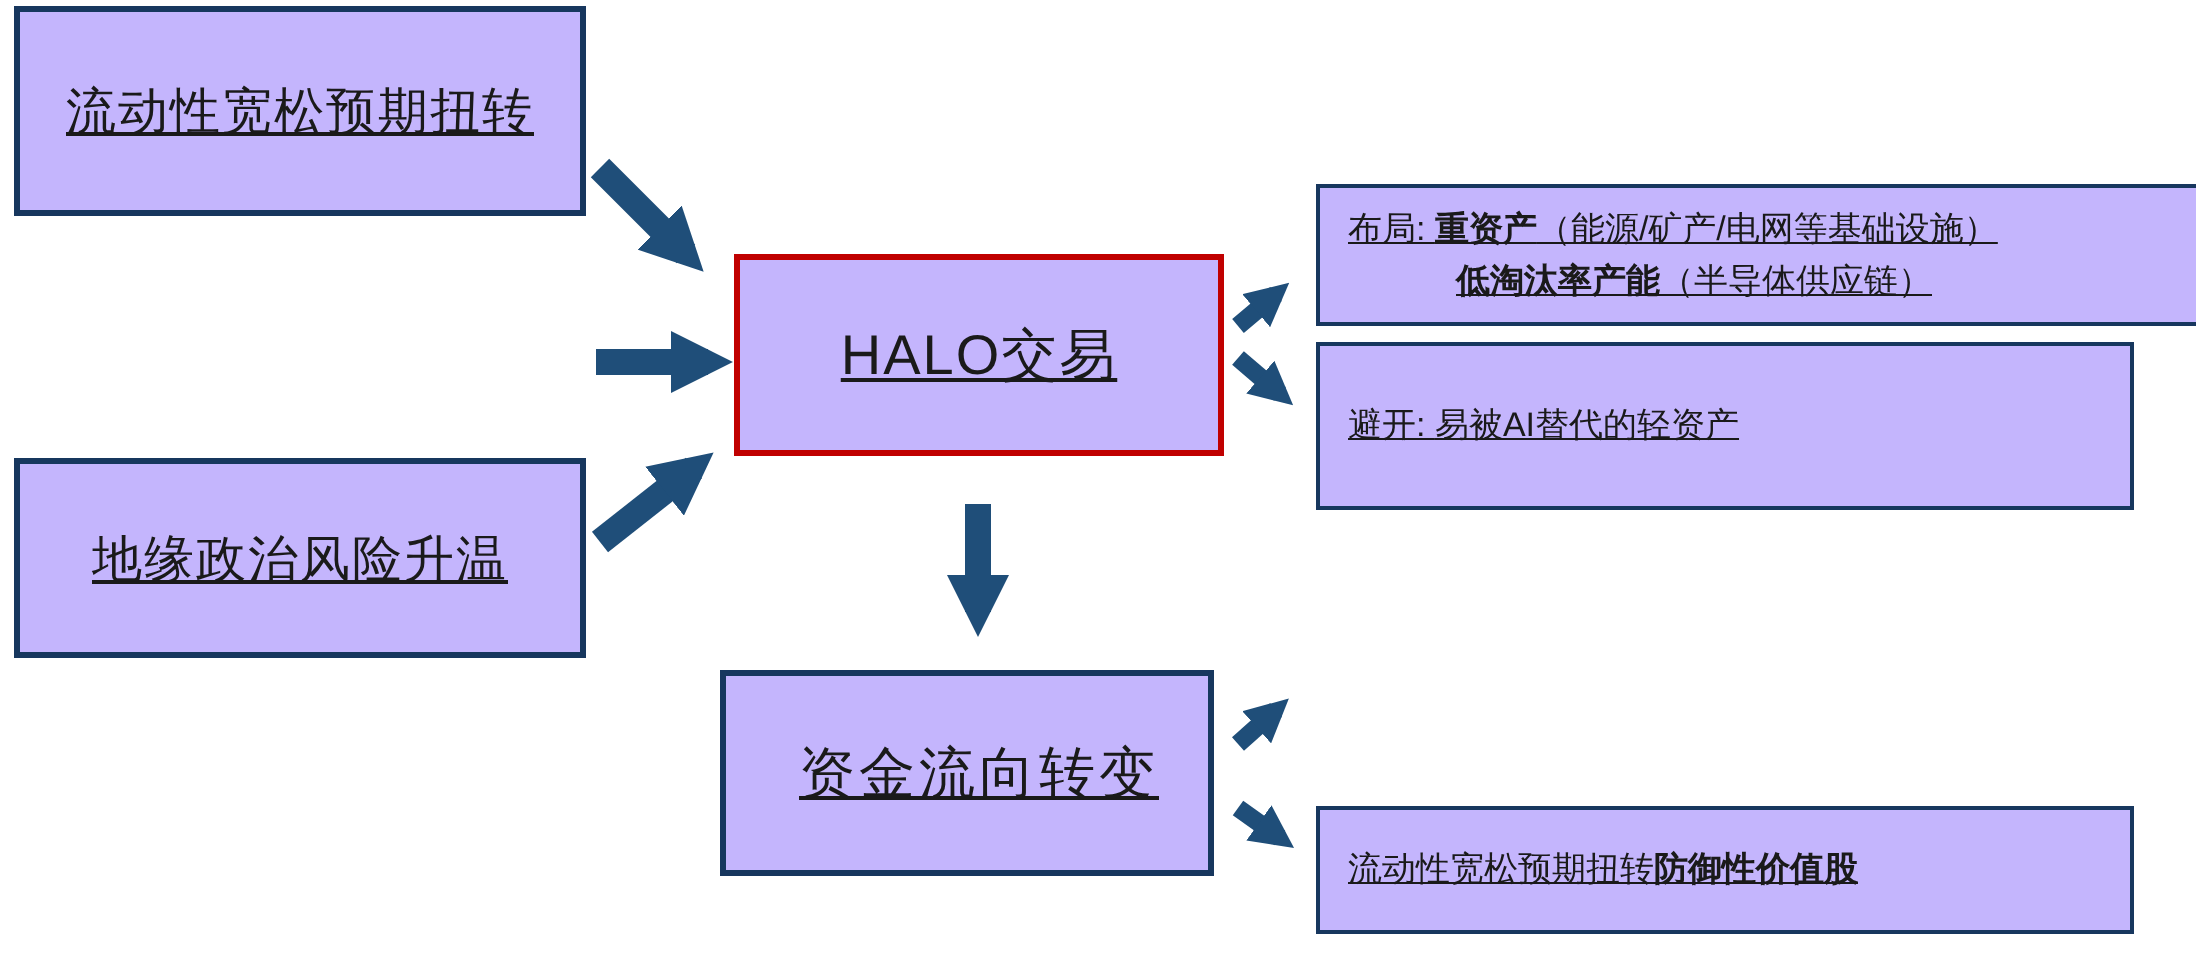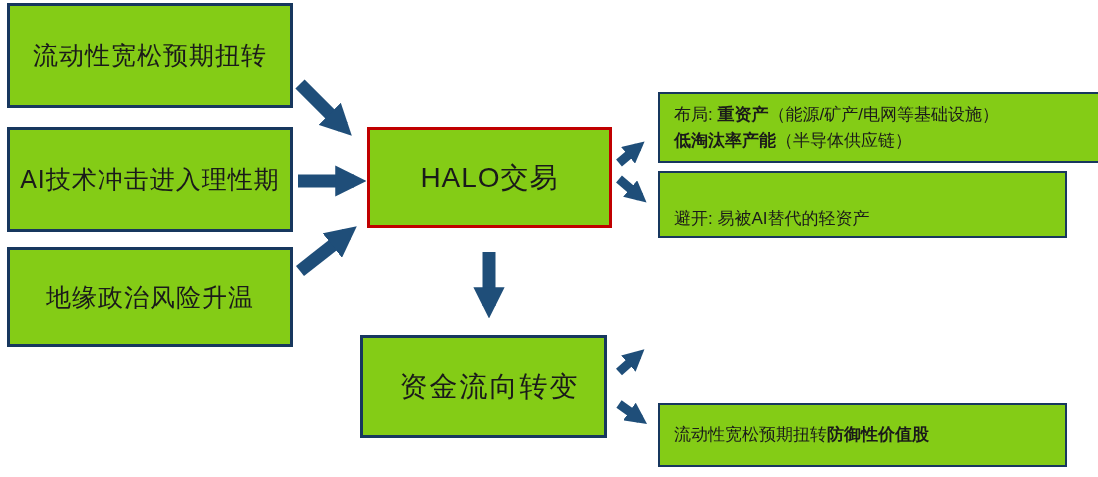--- a/index.html
+++ b/index.html
@@ -15,53 +15,54 @@
     background: #ffffff;
     overflow: hidden;
   }
   .arrows {
     position: absolute;
     left: 0; top: 0;
     pointer-events: none;
   }
   .box {
     position: absolute;
-    background: #84cc16;
+    background: #c4b5fd;
     display: flex;
     align-items: center;
     justify-content: center;
     text-align: center;
+    text-decoration: underline;
   }
   .navy-box { border: 3px solid #17375e; }
   .thin-navy-box { border: 2px solid #17375e; }
   .red-box { border: 3px solid #c00000; }
 
   .cause { font-size: 25px; letter-spacing: 1px; }
   .cause-1 { left: 7px;  top: 3px;   width: 286px; height: 105px; }
   .cause-2 { left: 7px;  top: 127px; width: 286px; height: 105px; }
-  .cause-3 { left: 7px;  top: 247px; width: 286px; height: 100px; }
+  .cause-3 { left: 7px;  top: 229px; width: 286px; height: 100px; }
 
   .halo-box { left: 367px; top: 127px; width: 245px; height: 101px; font-size: 28px; letter-spacing: 1px; }
   .flow-box { left: 360px; top: 335px; width: 247px; height: 103px; font-size: 28px; letter-spacing: 2px; padding-left: 12px; }
 
   .outcome {
     flex-direction: column;
     align-items: flex-start;
     justify-content: center;
     text-align: left;
     padding: 4px 10px 4px 14px;
     font-size: 17px;
     line-height: 26px;
   }
   .outcome b { font-weight: bold; }
   .outcome-1 { left: 658px; top: 92px;  width: 467px; height: 71px; }
-  .outcome-2 { left: 658px; top: 171px; width: 409px; height: 67px; justify-content: flex-end; }
+  .outcome-2 { left: 658px; top: 171px; width: 409px; height: 84px; }
   .outcome-3 { left: 658px; top: 323px; width: 409px; height: 62px; }
   .outcome-4 { left: 658px; top: 403px; width: 409px; height: 64px; }
-  .indent { }
+  .indent { margin-left: 54px; }
 </style>
 </head>
 <body>
 
 <div class="canvas">
 
   <svg class="arrows" width="1098" height="477" viewBox="0 0 1098 477">
     <defs>
       <marker id="ah" viewBox="0 0 10 10" refX="6" refY="5" markerWidth="2.4" markerHeight="2.4" orient="auto" markerUnits="strokeWidth">
         <path d="M0,0 L10,5 L0,10 Z" fill="#1f4e79"></path>
@@ -76,23 +77,20 @@
     <g stroke="#1f4e79" stroke-width="9" fill="none">
       <line x1="619" y1="163" x2="638" y2="147" marker-end="url(#ah)"></line>
       <line x1="619" y1="179" x2="640" y2="197" marker-end="url(#ah)"></line>
       <line x1="619" y1="372" x2="638" y2="355" marker-end="url(#ah)"></line>
       <line x1="619" y1="404" x2="640" y2="419" marker-end="url(#ah)"></line>
     </g>
   </svg>
 
   <div class="box navy-box cause cause-1">
     <span>流动性宽松预期扭转</span>
-  </div>
-  <div class="box navy-box cause cause-2">
-    <span>AI技术冲击进入理性期</span>
   </div>
   <div class="box navy-box cause cause-3">
     <span>地缘政治风险升温</span>
   </div>
 
   <div class="box red-box halo-box">
     <span>HALO交易</span>
   </div>
 
   <div class="box navy-box flow-box">

